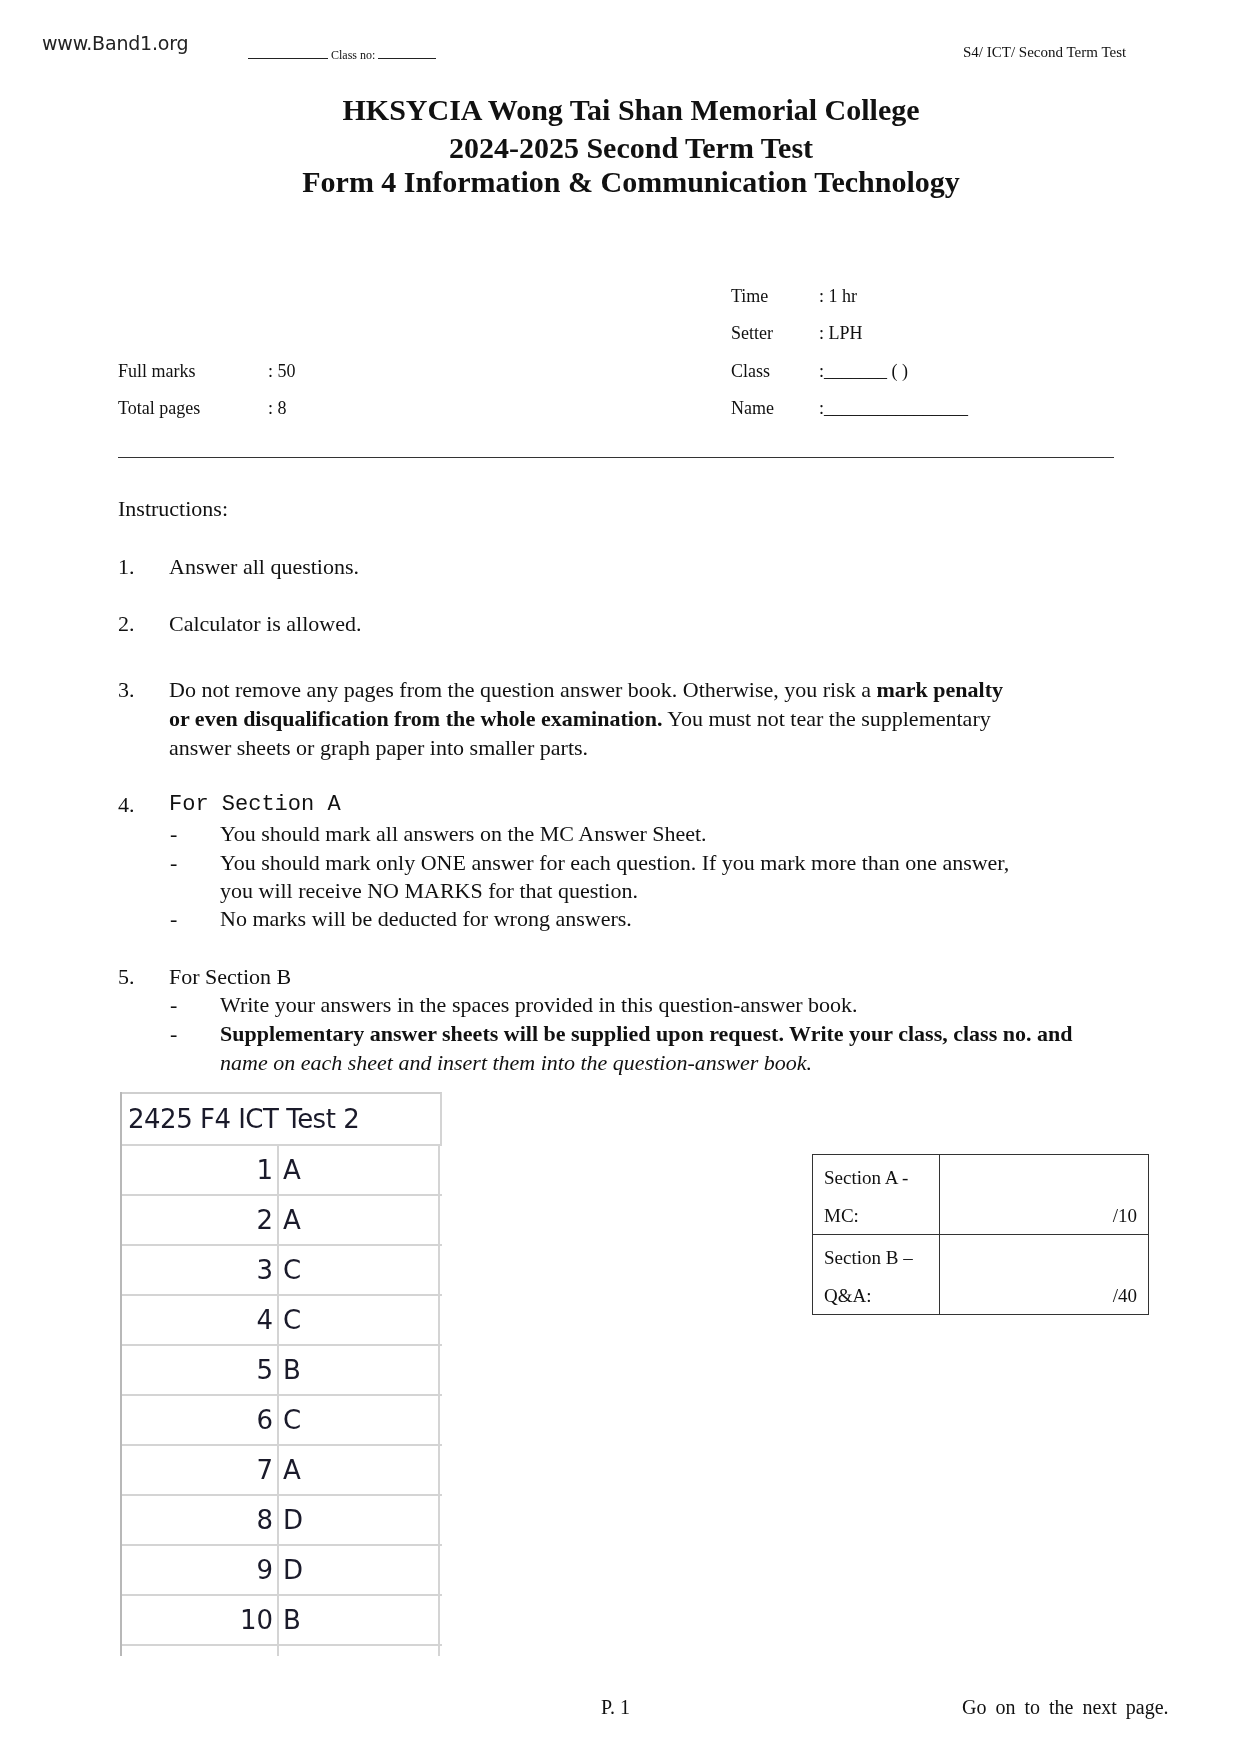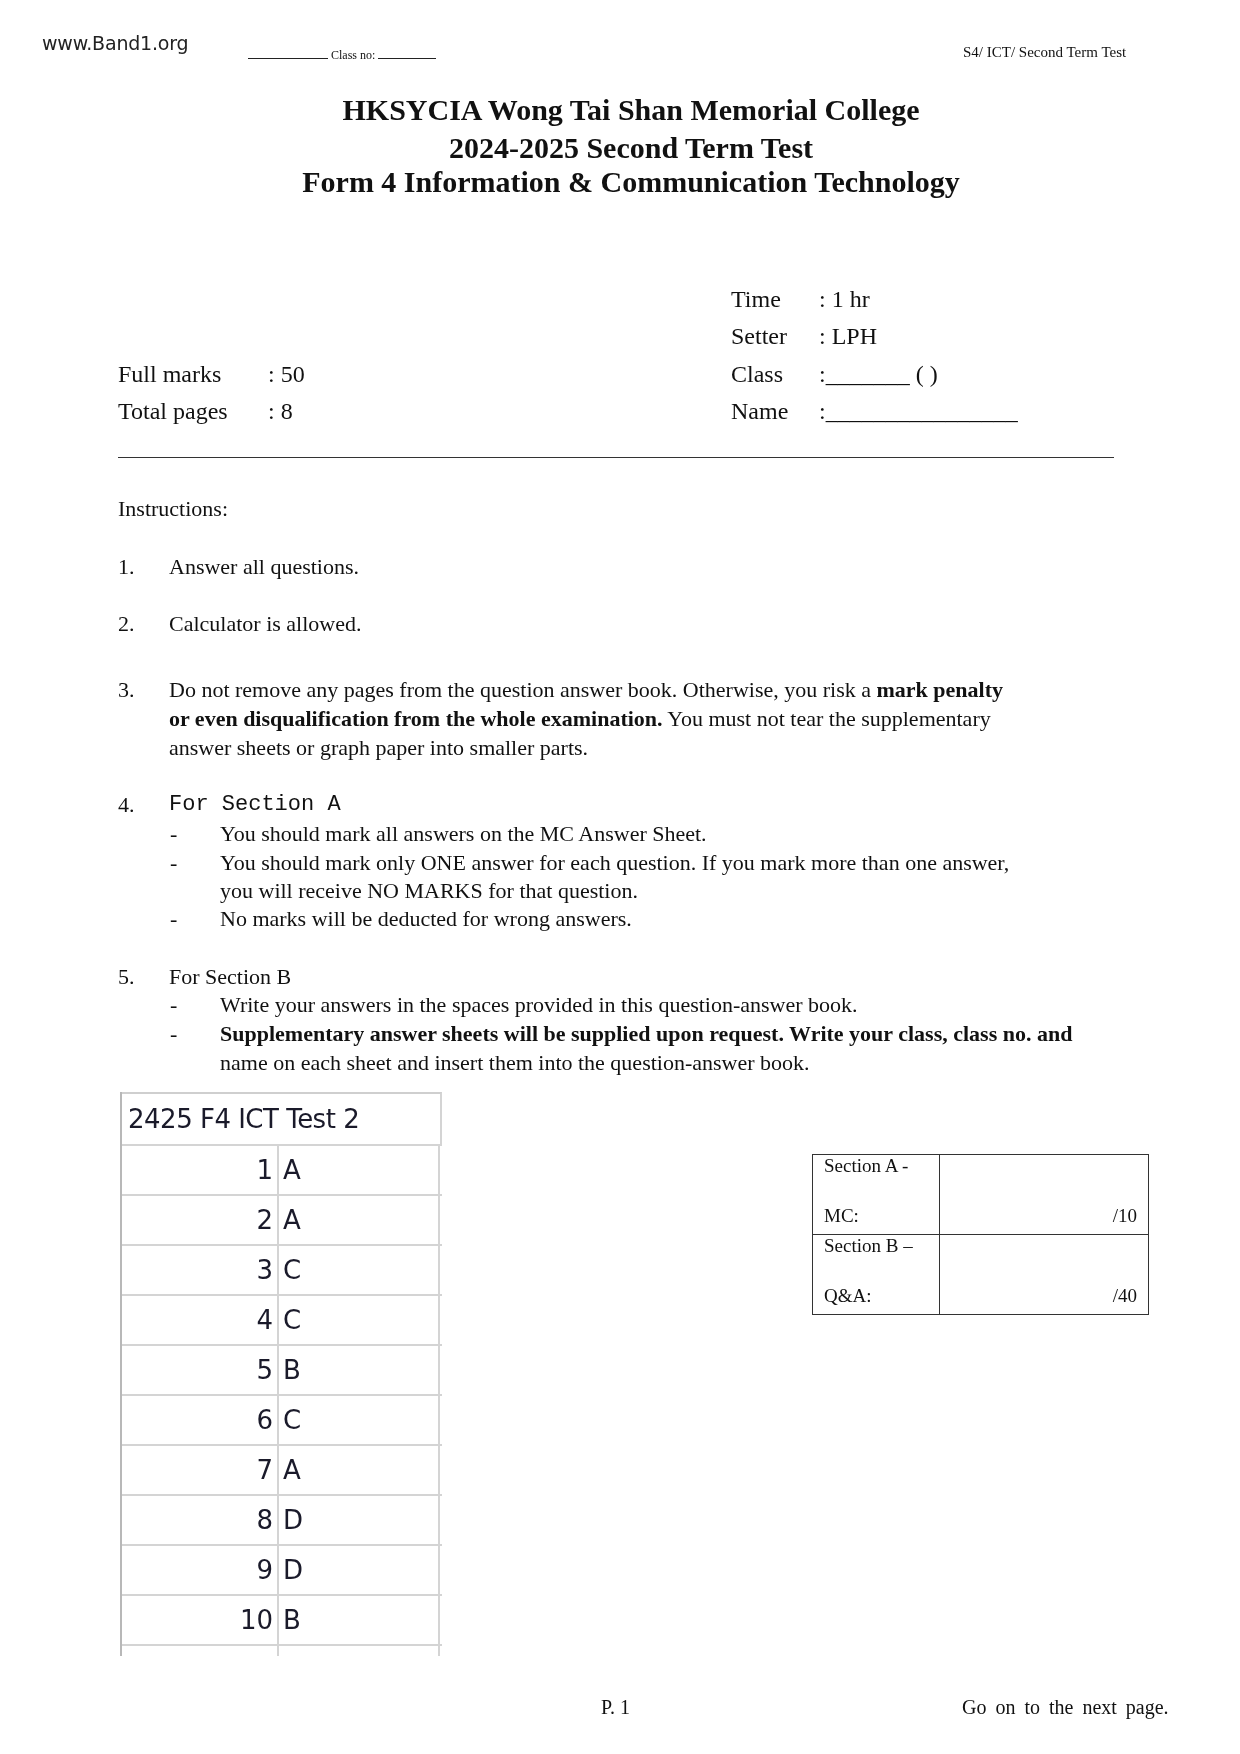--- a/index.html
+++ b/index.html
@@ -10,21 +10,21 @@
   .site { left: 42px; top: 32px; font-family: "DejaVu Sans", sans-serif; font-size: 19px; color: #222; letter-spacing: -0.2px; }
   .classno { left: 248px; top: 44px; font-size: 12px; }
   .classno .blank { display: inline-block; border-bottom: 1px solid #222; height: 14px; vertical-align: baseline; }
   .hdr-right { left: 963px; top: 44px; font-size: 15px; }
 
   
   .title { left: 0; width: 1262px; text-align: center; font-weight: bold; font-size: 30px; }
   .t1 { top: 93px; } .t2 { top: 131px; } .t3 { top: 161px; }
 
   
-  .info { font-size: 24px; }
+  .info { font-size: 18px; }
   .rule { position: absolute; left: 118px; width: 996px; top: 457px; height: 0; border-top: 1.5px solid #333; }
 
   
   .txt { font-size: 22px; }
   .b { font-weight: bold; }
   .num { left: 118px; }
   .dash { left: 170px; }
   .body1 { left: 169px; }
   .body2 { left: 220px; }
 
@@ -36,21 +36,21 @@
   .akey .c2 { width: 161px; border-right: 2px solid #d4d4d4; padding-left: 4px; box-sizing: border-box; line-height: 48px; }
   .akey .tail { height: 10px; display: flex; }
   .akey .tail .c1, .akey .tail .c2 { border-bottom: none; }
 
   
   .marks { position: absolute; left: 812px; top: 1154px; border-collapse: collapse; font-size: 19px; }
   .marks td { border: 1.5px solid #333; vertical-align: top; padding: 0; }
   .marks .l { width: 126px; }
   .marks .r { width: 208px; }
   .cell { position: relative; }
-  .cell .line1 { position: absolute; left: 11px; top: 0; text-align: right; }
+  .cell .line1 { position: absolute; left: 11px; top: 12px; text-align: right; }
   .cell .line2 { position: absolute; left: 11px; top: 50px; }
   .cell .rv { position: absolute; right: 11px; top: 50px; }
 
   
   .foot { font-size: 20px; top: 1696px; }
   .foot-r { word-spacing: 4px; }
 </style>
 </head>
 <body>
 
@@ -108,21 +108,21 @@
 <div class="abs txt body2" style="top:878px;">you will receive NO MARKS for that question.</div>
 <div class="abs txt dash" style="top:906px;">-</div>
 <div class="abs txt body2" style="top:906px;">No marks will be deducted for wrong answers.</div>
 
 <div class="abs txt num" style="top:964px;">5.</div>
 <div class="abs txt body1" style="top:964px;">For Section B</div>
 <div class="abs txt dash" style="top:992px;">-</div>
 <div class="abs txt body2" style="top:992px;">Write your answers in the spaces provided in this question-answer book.</div>
 <div class="abs txt dash" style="top:1021px;">-</div>
 <div class="abs txt body2" style="top:1021px;font-weight:bold;">Supplementary answer sheets will be supplied upon request. Write your class, class no. and</div>
-<div class="abs txt body2" style="top:1050px;">name on each sheet and insert them into the question-answer book.</div>
+<div class="abs txt body2" style="top:1050px;font-style:italic;">name on each sheet and insert them into the question-answer book.</div>
 
 <div class="akey">
   <div class="hrow">2425 F4 ICT Test 2</div>
   <div id="akey-rows">
       <div class="row">
         <div class="c1">1</div>
         <div class="c2">A</div>
       </div>
       <div class="row">
         <div class="c1">2</div>

